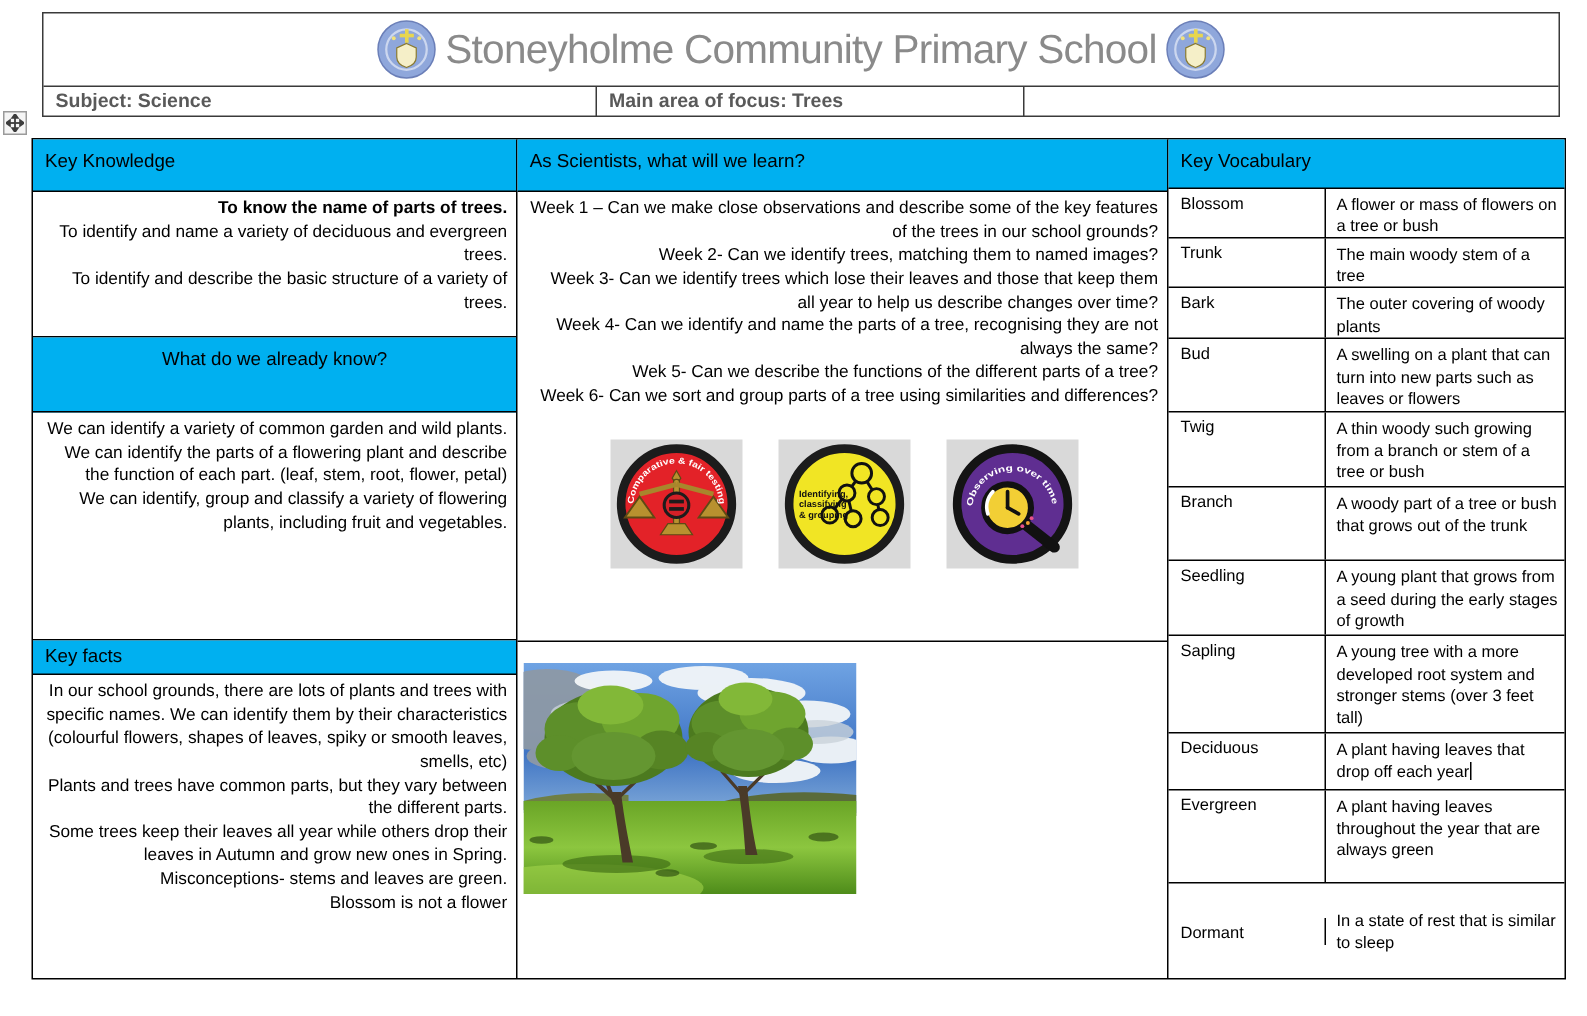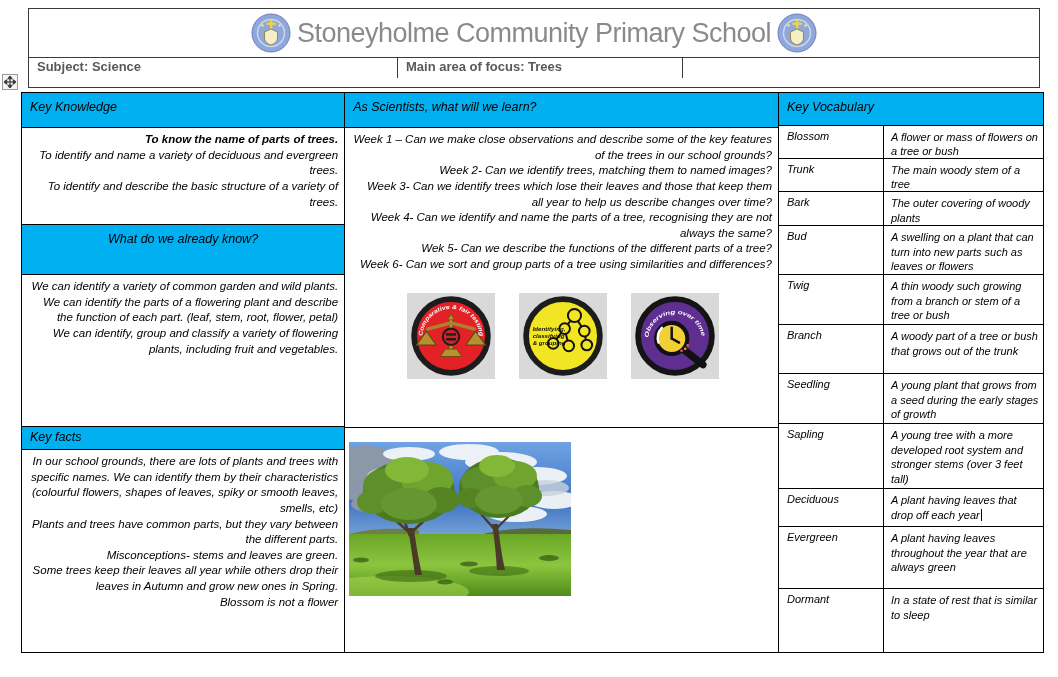--- a/index.html
+++ b/index.html
@@ -1,42 +1,42 @@
 <!DOCTYPE html>
 <html><head>
 <meta charset="utf-8">
 <style>
   * { margin:0; padding:0; box-sizing:border-box; }
   html,body { width:1058px; height:677px; background:#ffffff; overflow:hidden;
     font-family:"Liberation Sans", sans-serif; color:#000; }
   .page { position:relative; width:1058px; height:677px; background:#fff; }
 
   
-  .title-table { position:absolute; left:28px; top:8px; width:1012px; height:80px;
+  .title-table { position:absolute; left:28px; top:8px; width:1012px; height:70px;
     border:1px solid #3a3a3a; }
   .title-row { height:49px; border-bottom:1px solid #3a3a3a; display:flex;
     align-items:center; justify-content:center; gap:6px; }
   .school-name { font-size:27px; color:#8a8a8a; letter-spacing:-0.5px; white-space:nowrap; }
   .logo { width:40px; height:40px; flex:0 0 auto; }
   .meta-row { height:20px; display:flex; }
   .meta-cell { font-size:13px; font-weight:bold; color:#595959; padding:1px 0 0 8px;
     overflow:hidden; white-space:nowrap; }
   .meta-cell.c1 { width:369px; border-right:1px solid #3a3a3a; }
   .meta-cell.c2 { width:285px; border-right:1px solid #3a3a3a; }
   .meta-cell.c3 { width:358px; }
 
   
   .move-handle { position:absolute; left:2px; top:74px; width:16px; height:16px;
     background:#f5f5f5; border:1px solid #9a9a9a; display:flex; align-items:center;
     justify-content:center; cursor:move; }
 
   
   .main-table { position:absolute; left:21px; top:92px; width:1023px; height:561px;
     border:1px solid #000; display:flex; }
-  .col { display:flex; flex-direction:column; height:100%;font-style:italic; }
+  .col { display:flex; flex-direction:column; height:100%; }
   .col-left   { width:324px; border-right:1px solid #000; }
   .col-mid    { width:435px; border-right:1px solid #000; }
   .col-right  { width:264px; }
   .cell { border-bottom:1px solid #000; overflow:hidden; }
   .col .cell:last-child { border-bottom:none; }
 
   .hdr { background:#00B0F0; font-size:12.5px; padding:7px 8px 0 8px; height:35px; }
   .hdr.tall { height:50px;text-align:center; }
   .hdr.slim { height:23px; padding:3px 8px 0 8px; }
 
@@ -51,21 +51,21 @@
   #mid-content { min-height:300px; display:flex; flex-direction:column; }
   .badges { display:flex; justify-content:center; gap:24px; margin-top:20px; }
   .badge-sq { width:88px; height:86px; background:#d9d9d9; display:flex;
     align-items:center; justify-content:center; }
   .badge-sq svg { width:82px; height:82px; }
   #photo-cell { flex:1; padding:14px 0 0 4px; }
   .tree-photo { width:222px; height:154px; display:block; }
 
   
   .vrow { display:flex; min-height:var(--h,33px); border-bottom:1px solid #000; }
-  .col-right .vrow:last-child { border-bottom:none; flex:1; }
+  .col-right .vrow:last-child { border-bottom:none; flex:1;align-items:center; }
   .vterm { width:105px; border-right:1px solid #000; font-size:11px; padding:4px 4px 2px 8px; }
   .vdef  { width:159px; font-size:11px; line-height:1.32; padding:4px 4px 2px 7px; }
   .caret { display:inline-block; width:1px; height:12px; background:#000;
     vertical-align:-2px; margin-left:1px; }
 
   .badge-arc-text { fill:#ffffff; font-size:7px; font-weight:bold;
     font-family:"Liberation Sans", sans-serif; }
   .badge2-line { fill:#111; font-size:7.5px; font-weight:bold;
     font-family:"Liberation Sans", sans-serif; }
 </style>
@@ -127,22 +127,22 @@
       <div class="cell hdr tall">What do we already know?</div>
       <div class="cell txt" id="ak-text">
         <span class="para">We can identify a variety of common garden and wild plants.</span>
         <span class="para">We can identify the parts of a flowering plant and describe the function of each part. (leaf, stem, root, flower, petal)</span>
         <span class="para">We can identify, group and classify a variety of flowering plants, including fruit and vegetables.</span>
       </div>
       <div class="cell hdr slim">Key facts</div>
       <div class="cell txt" id="kf-text">
         <span class="para">In our school grounds, there are lots of plants and trees with specific names. We can identify them by their characteristics (colourful flowers, shapes of leaves, spiky or smooth leaves, smells, etc)</span>
         <span class="para">Plants and trees have common parts, but they vary between the different parts.</span>
+        <span class="para">Some trees keep their leaves all year while others drop their leaves in Autumn and grow new ones in Spring.</span>
         <span class="para">Misconceptions- stems and leaves are green.</span>
-        <span class="para">Some trees keep their leaves all year while others drop their leaves in Autumn and grow new ones in Spring.</span>
         <span class="para">Blossom is not a flower</span>
       </div>
     </div>
 
     <div class="col col-mid">
       <div class="cell hdr">As Scientists, what will we learn?</div>
       <div class="cell txt" id="mid-content">
         <span class="para">Week 1 – Can we make close observations and describe some of the key features of the trees in our school grounds?</span>
         <span class="para">Week 2- Can we identify trees, matching them to named images?</span>
         <span class="para">Week 3- Can we identify trees which lose their leaves and those that keep them all year to help us describe changes over time?</span>

